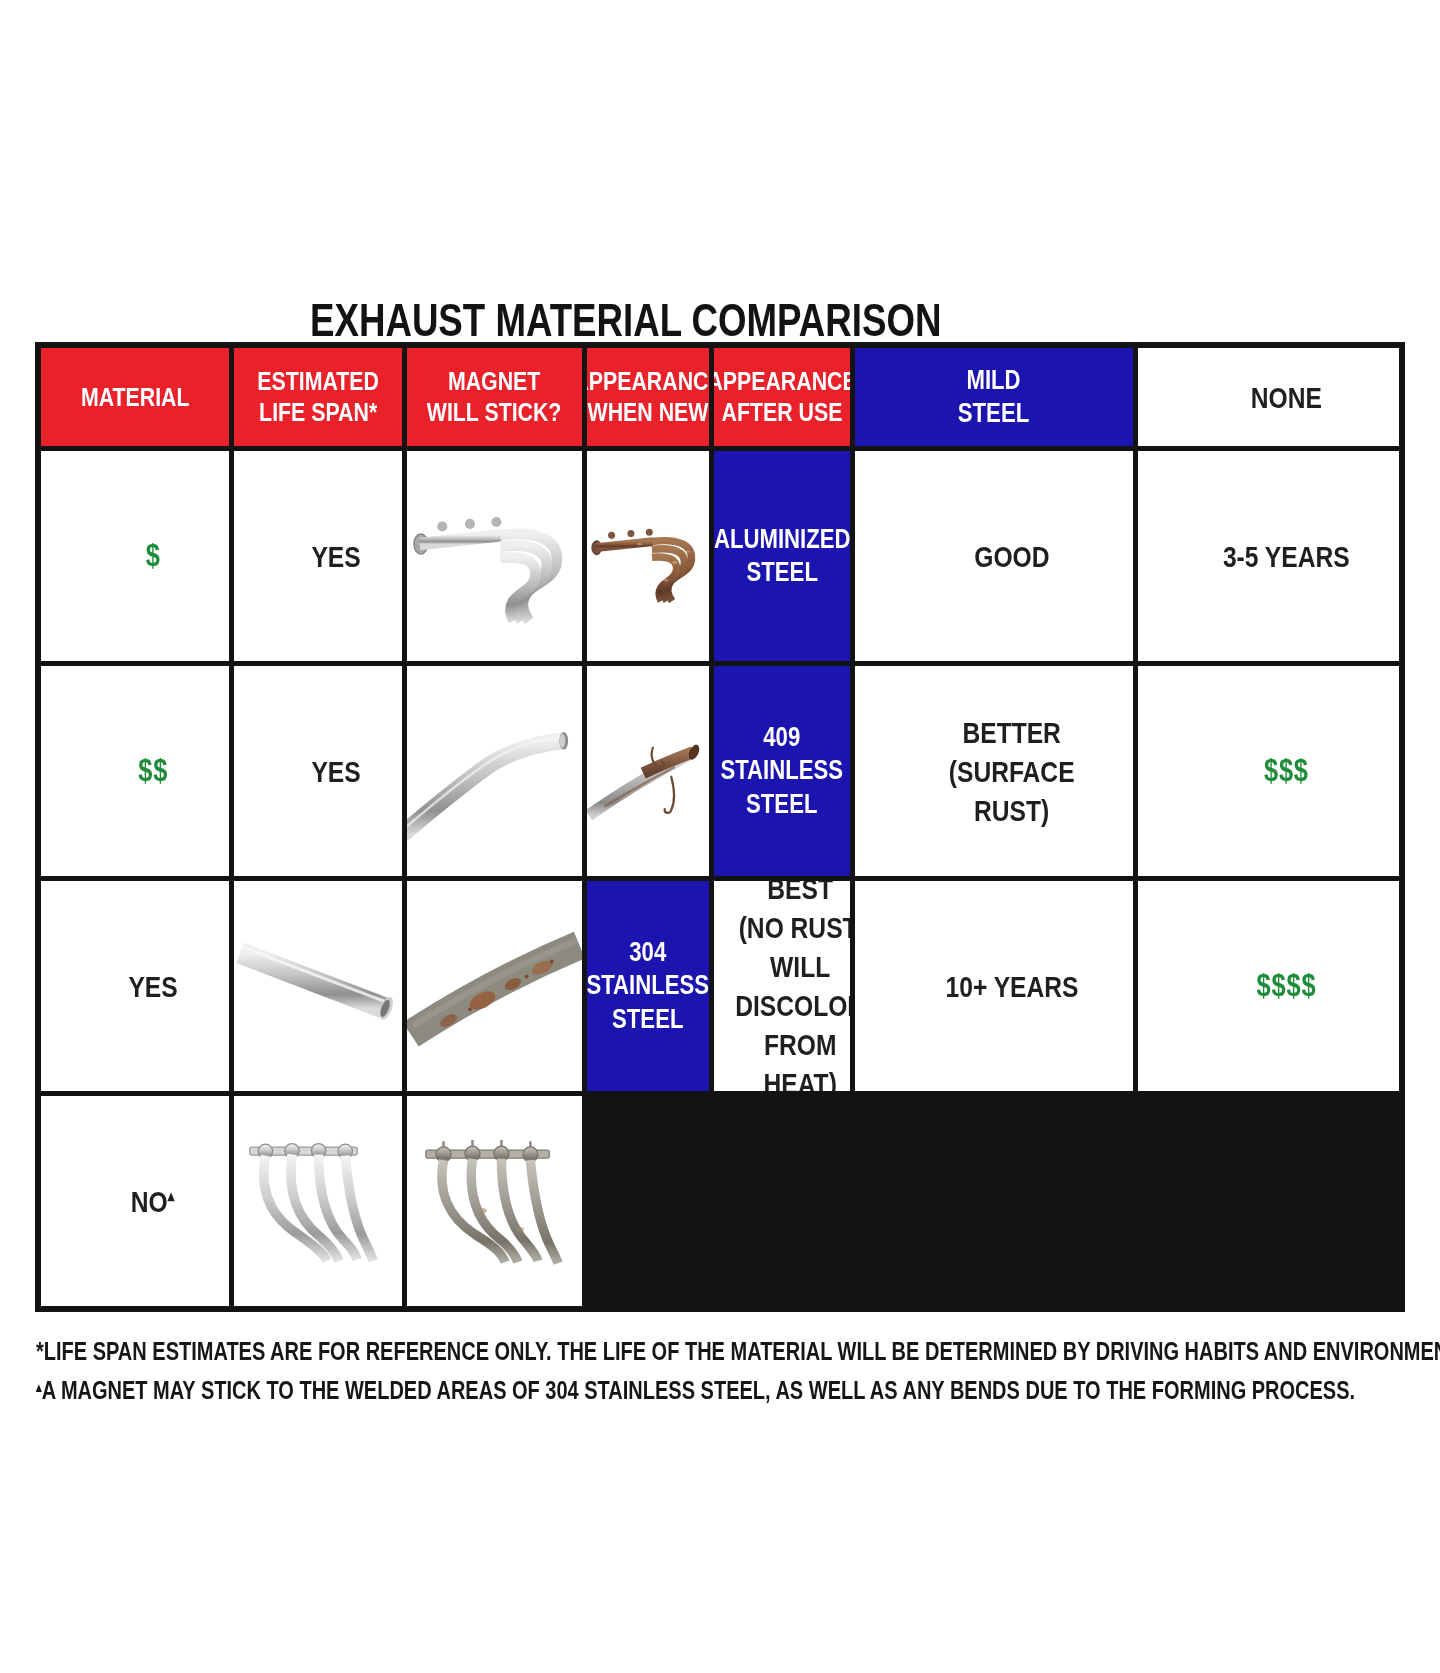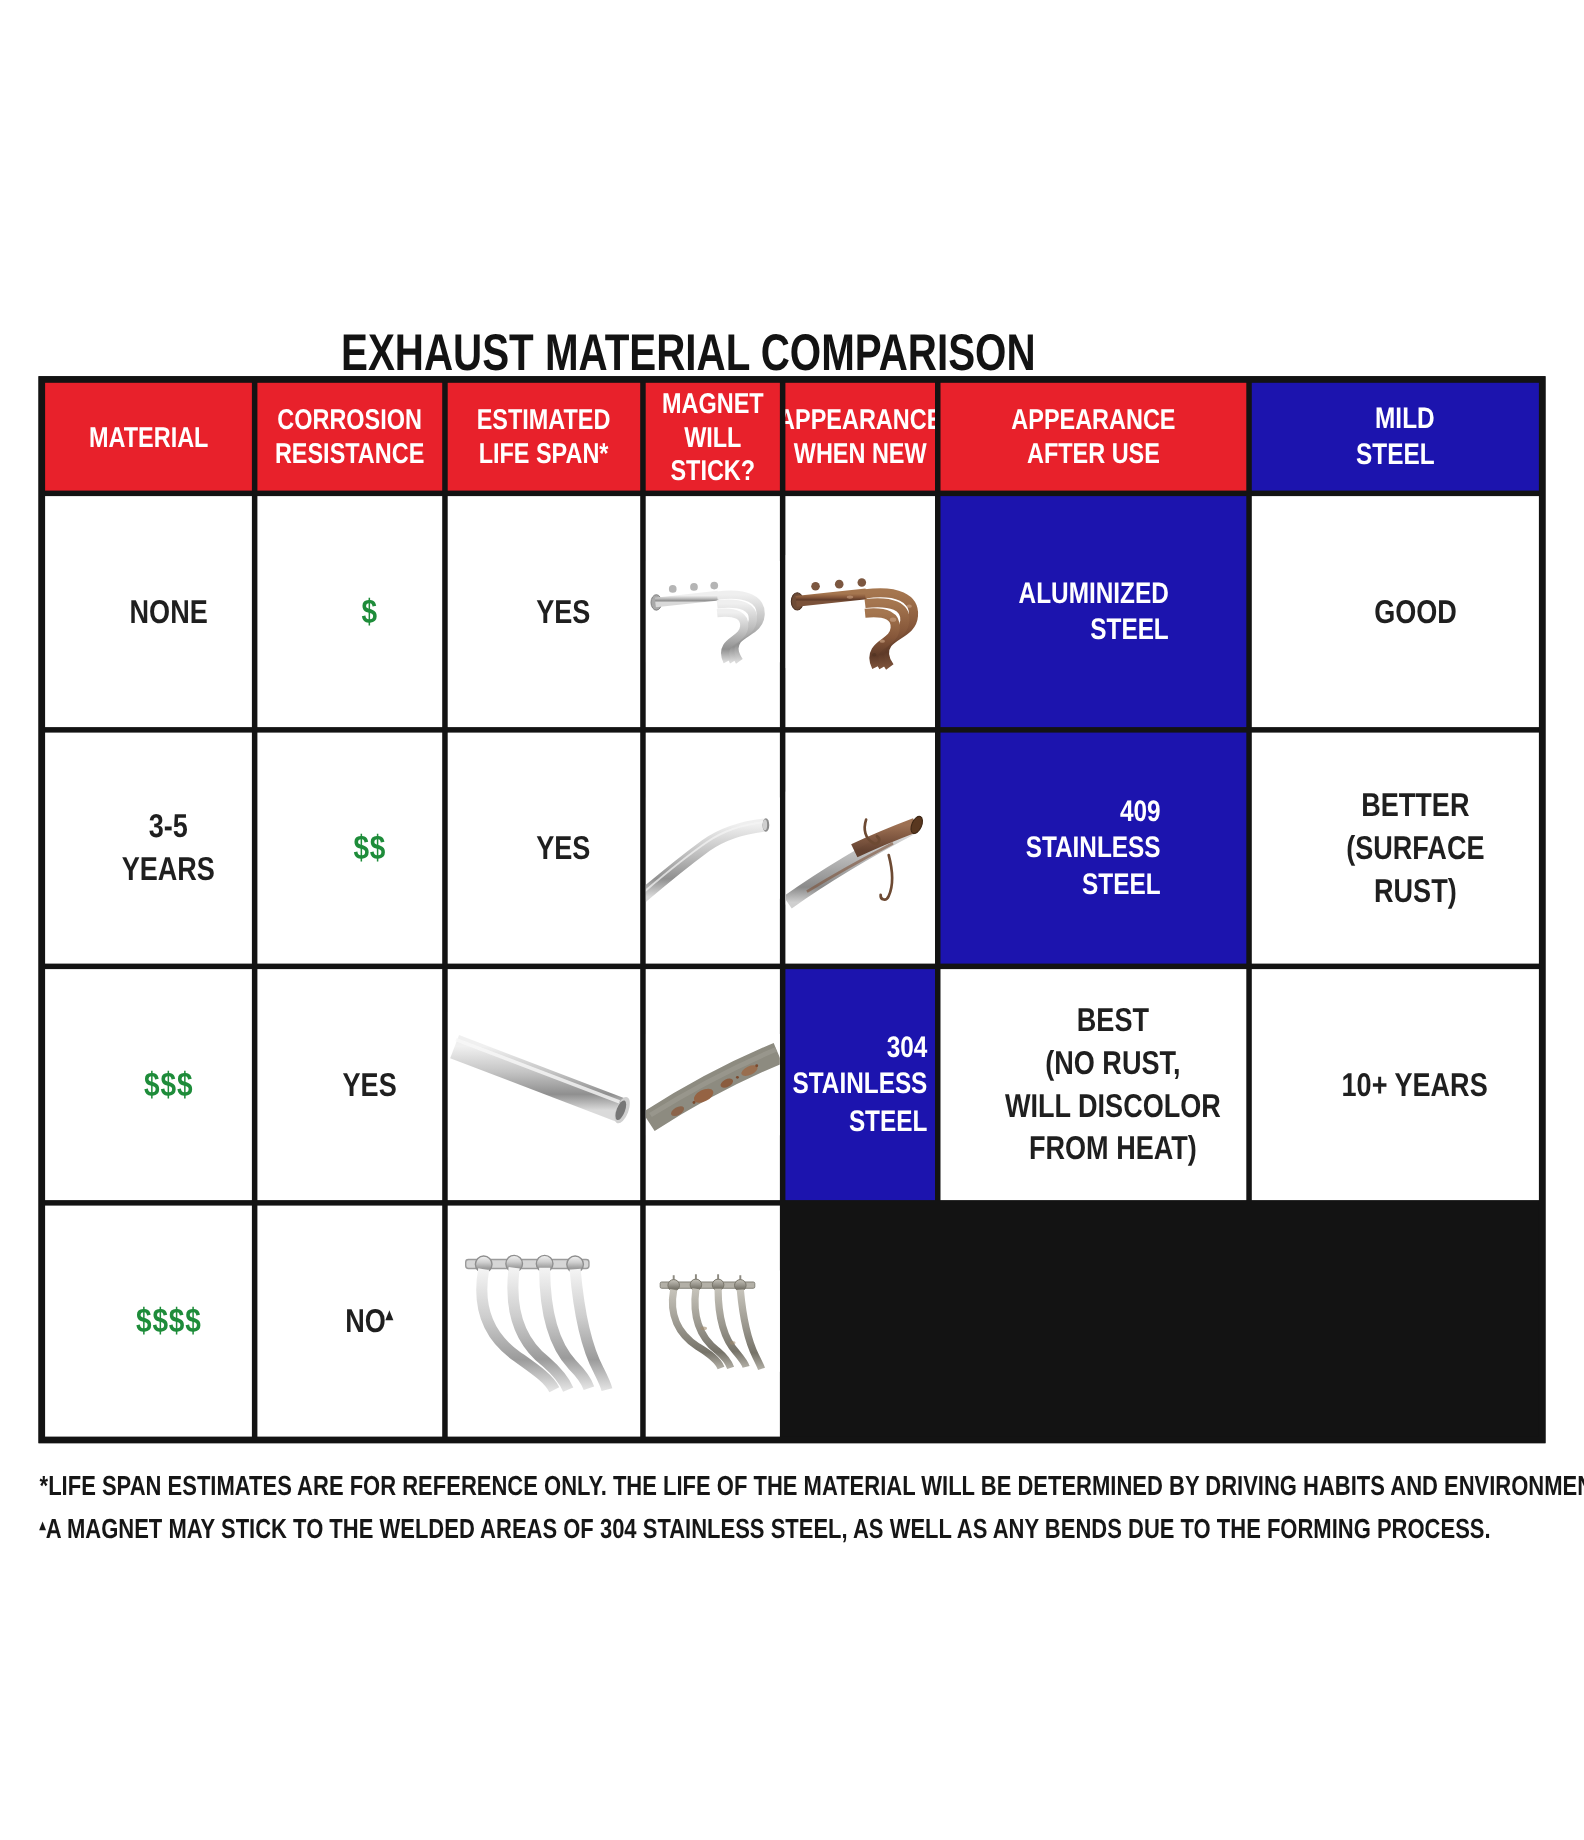--- a/index.html
+++ b/index.html
@@ -19,21 +19,21 @@
     display:grid;
     grid-template-columns:188px 168px 175px 122px 136px 278px 261px;
     grid-template-rows:98px 210px 210px 210px 210px;
     gap:5px;
   }
   .cell {
     background:#ffffff; display:flex; align-items:center; justify-content:center;
     text-align:center; color:#1f1f1f; font-weight:bold; overflow:hidden;
   }
   .cell.hdr { background:#e8212b; color:#ffffff; font-size:26px; line-height:1.18; }
-  .cell.mat { background:#1c14ae; color:#ffffff; font-size:27px; line-height:1.24;text-align:right; }
+  .cell.mat { background:#1c14ae; color:#ffffff; font-size:27px; line-height:1.24; }
   .cell.val { font-size:30px; line-height:1.3;padding-left:36px; }
   .cell.cost { color:#1e8c3a; font-size:31px; letter-spacing:1px; }
   .cell.photo { padding:0; }
   .cell.photo svg { width:100%; height:100%; display:block; }
   .cond { display:inline-block; transform:scaleX(0.82); transform-origin:center; white-space:pre-line; }
   .sup-tri { font-size:16px; vertical-align:11px; line-height:0; }
   .footnotes {
     position:absolute; left:36px; top:1332px; width:1390px;
     font-weight:bold; color:#161616; font-size:25px; line-height:1.55;
   }
@@ -48,24 +48,20 @@
 <div class="page">
 
   <div class="title-wrap">
     <span class="title-text">EXHAUST MATERIAL COMPARISON</span>
   </div>
 
   <div class="grid">
 
     <div class="cell hdr">
         <span class="cond">MATERIAL</span>
-      </div>
-    <div class="cell hdr">
-        <span class="cond">CORROSION
-RESISTANCE</span>
       </div>
     <div class="cell hdr">
         <span class="cond">ESTIMATED
 LIFE SPAN*</span>
       </div>
     <div class="cell hdr">
         <span class="cond">MAGNET
 WILL STICK?</span>
       </div>
     <div class="cell hdr">

